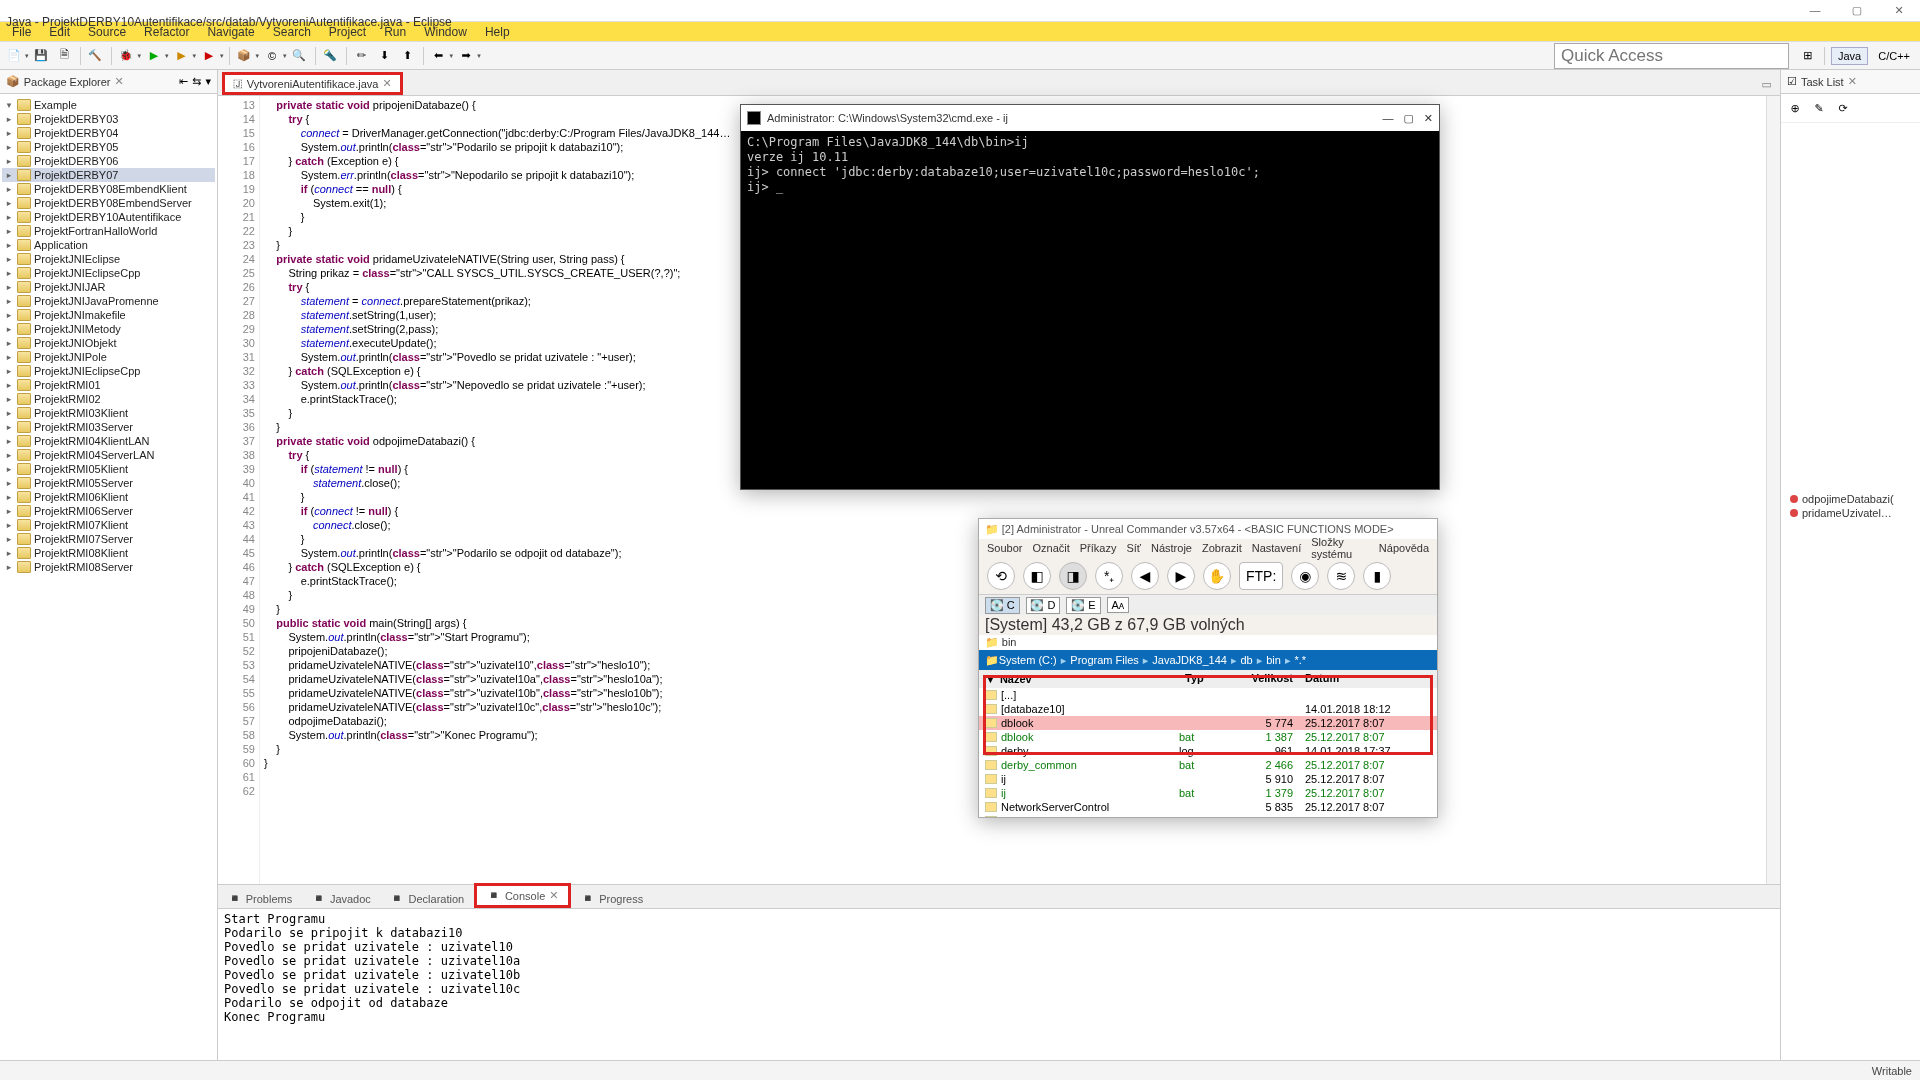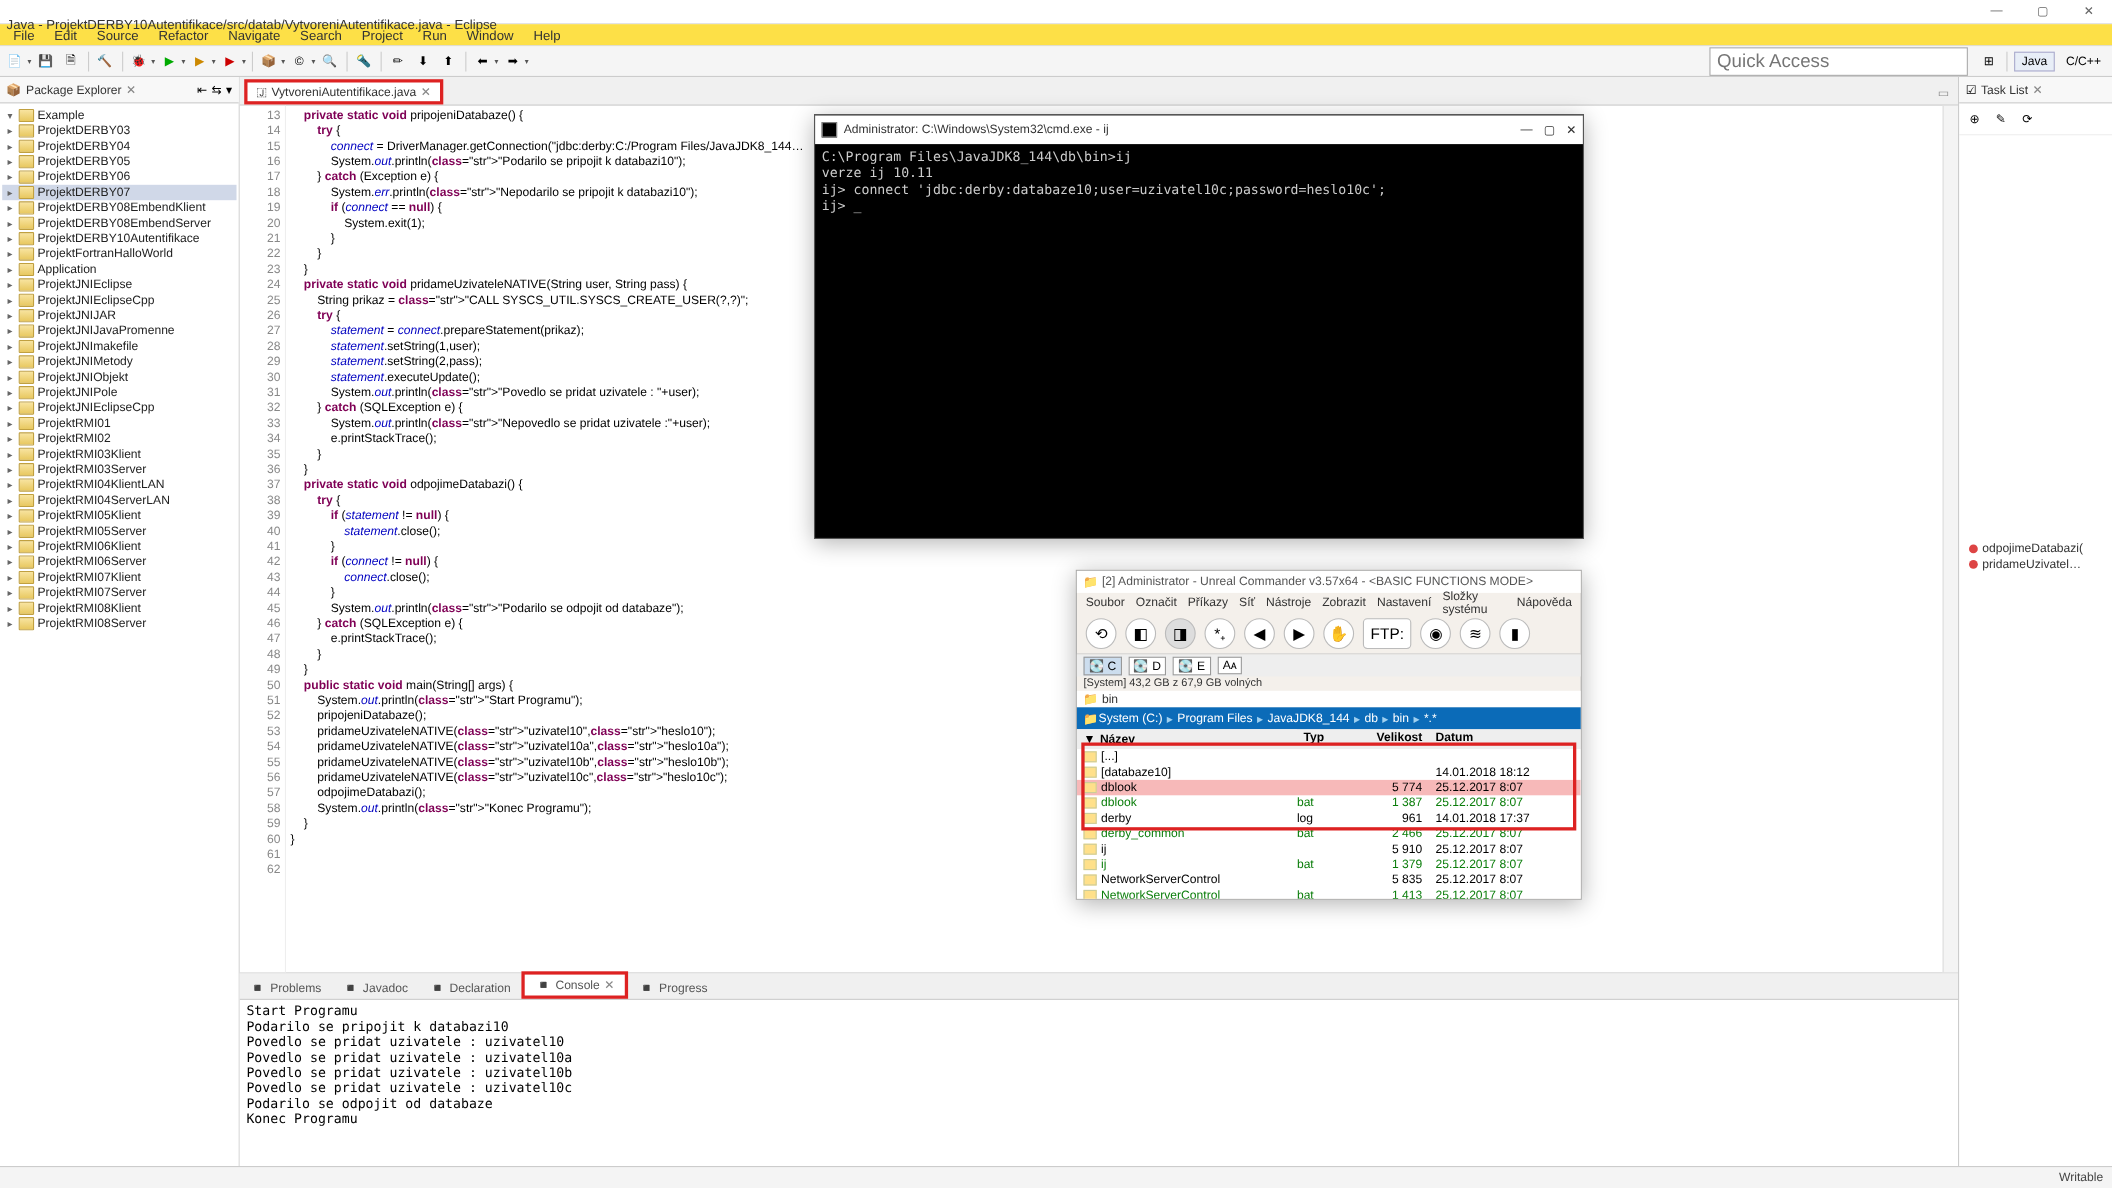--- a/index.html
+++ b/index.html
@@ -70,21 +70,21 @@
 .cmd-body { flex:1; padding:4px 6px; color:#ccc; font-family:Consolas,monospace; font-size:12px; line-height:15px; white-space:pre; }
 
 
 .uc-window { position:absolute; top:518px; left:978px; width:460px; height:300px; background:#f4f0eb; border:1px solid #aaa; box-shadow:0 4px 20px rgba(0,0,0,0.3); z-index:60; display:flex; flex-direction:column; }
 .uc-title { height:20px; background:#fff; display:flex; align-items:center; padding:0 6px; color:#555; font-size:11px; }
 .uc-menu { height:18px; display:flex; gap:10px; padding:0 8px; align-items:center; color:#333; }
 .uc-toolbar { height:38px; display:flex; gap:8px; padding:4px 8px; align-items:center; border-bottom:1px solid #ccc; }
 .uc-tb { width:28px; height:28px; border:1px solid #bbb; border-radius:14px; background:#fff; display:flex; align-items:center; justify-content:center; font-size:14px; }
 .uc-drive { height:20px; display:flex; gap:6px; padding:0 6px; align-items:center; background:#eee; }
 .uc-drv { border:1px solid #999; padding:1px 4px; background:#fff; display:flex; align-items:center; gap:2px; }
-.uc-status { padding:1px 6px; font-size:10px; color:#333; }
+.uc-status { padding:1px 6px; font-size:16px; color:#333; }
 .uc-tree { padding:1px 6px; font-size:11px; color:#333; background:#fff; }
 .uc-path { height:20px; background:#0b6bb8; color:#fff; display:flex; align-items:center; padding:0 6px; font-size:11px; }
 .uc-redbox { position:absolute; top:156px; left:4px; right:4px; height:80px; border:3px solid #d22; pointer-events:none; z-index:70; }
 .uc-path span.sep { margin:0 4px; color:#9fd0f0; }
 .uc-list-head { height:18px; display:flex; background:#eee; }
 .uc-list-head div { padding:2px 6px; font-weight:bold; }
 .uc-list { flex:1; background:#fff; overflow:hidden; }
 .uc-row { display:flex; height:14px; align-items:center; }
 .uc-row.green { color:#0a7d0a; }
 .uc-row.red { background:#f7b9b9; }

